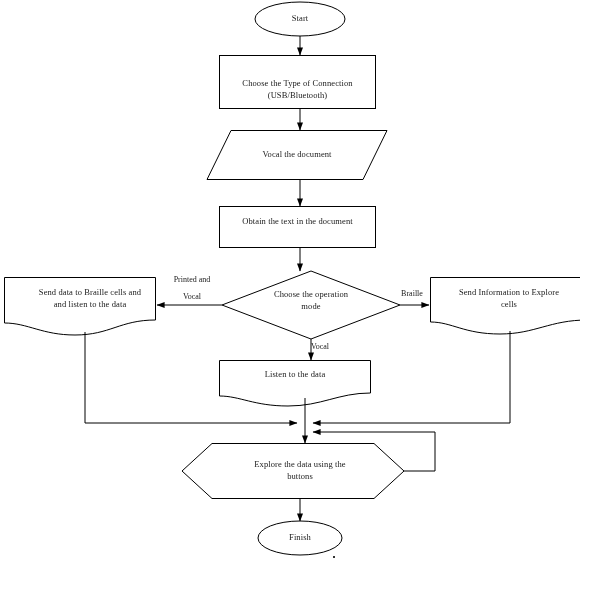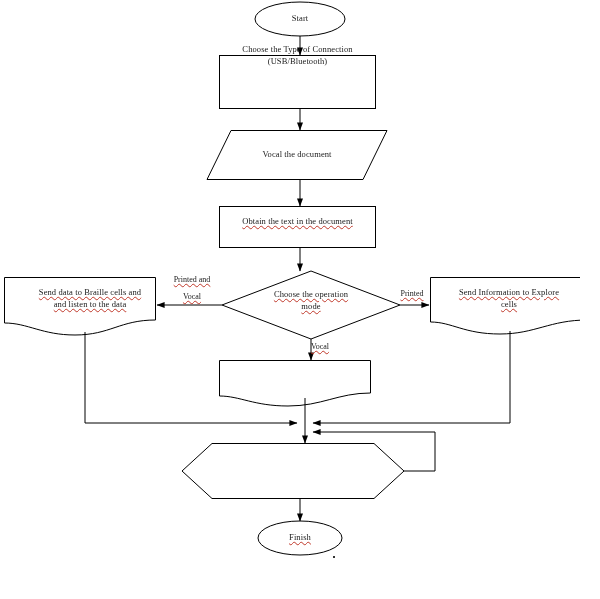--- a/index.html
+++ b/index.html
@@ -36,21 +36,20 @@
   }
   .edge-label {
     position: absolute;
     text-align: center;
     color: #1a1a1a;
     font-size: 8px;
     line-height: 17px;
     white-space: pre-line;
   }
   .misspelled {
-    text-decoration: underline;
     text-decoration-style: wavy;
     text-decoration-color: #c0392b;
     text-decoration-thickness: 0.5px;
   }
   .stray-dot {
     position: absolute;
     width: 2px;
     height: 2px;
     background: #333;
   }
@@ -111,42 +110,45 @@
 
       <path d="M404,471 L435,471 L435,432 L313,432" marker-end="url(#arrow)"></path>
 
       <line x1="300" y1="499" x2="300" y2="521" marker-end="url(#arrow)"></line>
 
     </g>
   </svg>
 
   <div class="node-label" style="left:255px; top:12px; width:90px;">Start</div>
 
-  <div class="node-label" style="left:219px; top:43px; width:157px;font-family:Liberation Serif, serif;">Choose the Type of Connection
+  <div class="node-label" style="left:219px; top:77px; width:157px;font-family:Liberation Serif, serif;">Choose the Type of Connection
 (USB/Bluetooth)</div>
 
   <div class="node-label" style="left:212px; top:148px; width:170px;">Vocal the document</div>
 
   <div class="node-label misspelled" style="left:219px; top:215px; width:157px;">Obtain the text in the document</div>
 
   <div class="node-label misspelled" style="left:246px; top:288px; width:130px;">Choose the operation
 mode</div>
 
   <div class="node-label misspelled" style="left:16px; top:286px; width:148px;">Send data to Braille cells and
 and listen to the data</div>
 
   <div class="node-label misspelled" style="left:432px; top:286px; width:154px;">Send Information to Explore
 cells</div>
 
+  <div class="node-label misspelled" style="left:219px; top:368px; width:152px;">Listen to the data</div>
 
+  <div class="node-label misspelled" style="left:212px; top:458px; width:176px;">Explore the data using the
+buttons</div>
 
   <div class="node-label misspelled" style="left:258px; top:531px; width:84px;">Finish</div>
 
   <div class="edge-label misspelled" style="left:159px; top:271px; width:66px;">Printed and
 Vocal</div>
 
-  <div class="edge-label misspelled" style="left:392px; top:285px; width:40px;">Printed</div>
+  <div class="edge-label misspelled" style="left:392px; top:285px; width:40px;">Braille</div>
 
   <div class="edge-label misspelled" style="left:302px; top:338px; width:36px;">Vocal</div>
 
   <div class="stray-dot" style="left:333px; top:556px;"></div>
 
 </div>
 
 </body></html>

